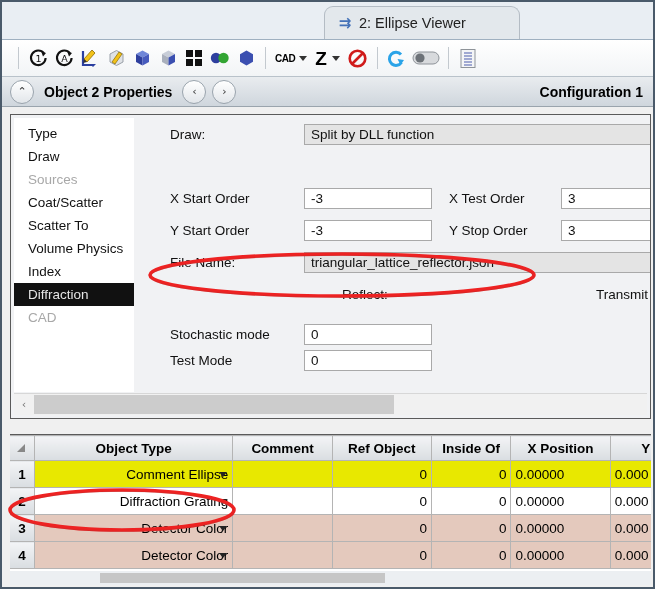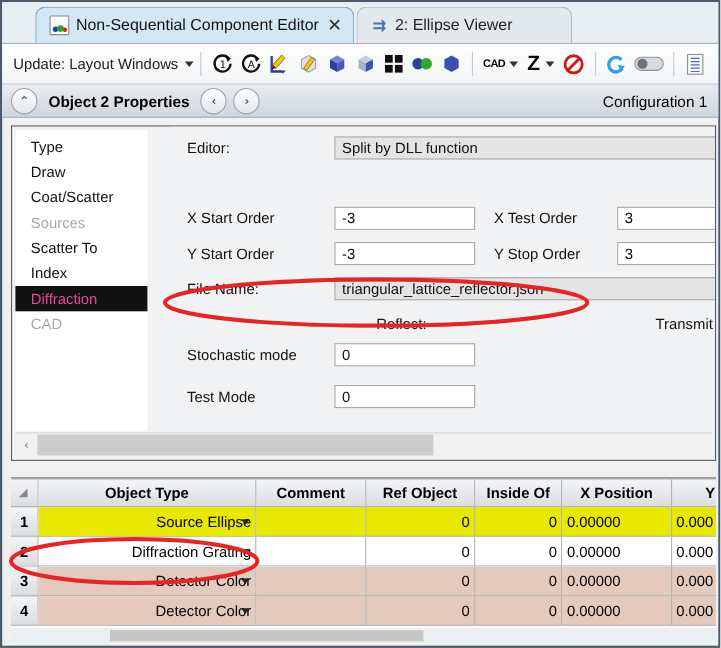--- a/index.html
+++ b/index.html
@@ -114,42 +114,42 @@
   }
   .rbtn {
     width: 22px; height: 22px; border-radius: 50%;
     background: linear-gradient(#ffffff,#e2e6ea);
     border: 1px solid #9aa4ad;
     display:flex; align-items:center; justify-content:center;
     font-size: 11px; color:#333; font-family:"DejaVu Sans",sans-serif;
     flex: 0 0 auto;
   }
   .prophdr-title { font-weight: bold; font-size: 14px; margin: 0 10px; white-space: nowrap;}
-  .prophdr-right { margin-left:auto; font-weight:normal; font-size:14px; white-space:nowrap; padding-right:2px;}
+  .prophdr-right { margin-left:auto; font-weight:bold; font-size:14px; white-space:nowrap; padding-right:2px;}
 
   
   .propbody {
     position: absolute; left: 8px; top: 112px; right: 2px; height: 305px;
     background: #f1f2f4;
     border: 1px solid #5a5a5a;
     box-sizing: border-box;
     overflow: hidden;
   }
   .sidelist {
     position: absolute; left: 3px; top: 3px; width: 120px; bottom: 26px;
     background: #ffffff;
     box-sizing: border-box;
     padding-top: 4px;
   }
   .sli {
     height: 23px; line-height: 23px; padding-left: 14px;
     font-size: 13.5px; color: #111; white-space: nowrap;
   }
   .sli.dim { color: #a8a8a8; }
-  .sli.sel { background: #111111; color: #ec4899; font-weight: normal; }
+  .sli.sel { background: #111111; color: #e5e5e5; font-weight: normal; }
 
   .hscroll {
     position: absolute; left: 3px; right: 3px; bottom: 3px; height: 21px;
     background: #f1f1f1; border-top: 1px solid #d7d7d7;
     display:flex; align-items:center;
   }
   .hscroll-arrow { width: 20px; text-align:center; color:#777; font-size:11px; font-family:"DejaVu Sans",sans-serif;}
   .hscroll-thumb { height:19px; background:#cccccc; width: 360px; }
 
   .fields {
@@ -215,36 +215,27 @@
   
   .anno { position: absolute; pointer-events:none; }
   .anno svg { display:block; overflow: visible; }
 </style>
 </head>
 <body>
 
 <div id="app">
 
   <div class="tabbar">
-    <div class="tab active">
-      <span class="tab-ico doc"></span>
-      <span class="tab-label">Non-Sequential Component Editor</span>
-      <span class="tab-close">✕</span>
-    </div>
     <div class="tab inactive">
       <span class="tab-ico arr gl">⇉</span>
       <span class="tab-label">2: Ellipse Viewer</span>
     </div>
   </div>
 
   <div class="toolbar">
-    <div class="tb-update">
-      <span>Update: Layout Windows</span>
-      <span class="caret"></span>
-    </div>
     <div class="tb-sep"></div>
 
     <div class="tb-ico">
       <svg width="21" height="21" viewBox="0 0 21 21">
           <path d="M16 5.2A7.3 7.3 0 1 0 17.6 10" fill="none" stroke="#111" stroke-width="2.1"></path>
           <path d="M13.2 3.4 L18 5 L15 8.4 Z" fill="#111"></path>
           <text x="10.5" y="14" font-size="9.5" text-anchor="middle" fill="#111" font-family="DejaVu Sans">1</text>
         </svg>
     </div>
     <div class="tb-ico">
@@ -358,32 +349,33 @@
       <span class="gl">›</span>
     </div>
     <div class="prophdr-right">Configuration 1</div>
   </div>
 
   <div class="propbody">
 
     <div class="sidelist">
       <div class="sli">Type</div>
       <div class="sli">Draw</div>
+      <div class="sli dim">Sources</div>
       <div class="sli">Coat/Scatter</div>
-      <div class="sli dim">Sources</div>
       <div class="sli">Scatter To</div>
+      <div class="sli">Volume Physics</div>
       <div class="sli">Index</div>
       <div class="sli sel">Diffraction</div>
       <div class="sli dim">CAD</div>
     </div>
 
     <div class="fields">
 
       <div class="frow" style="top:8px">
-        <span class="flabel" style="position:absolute;left:14px">Editor:</span>
+        <span class="flabel" style="position:absolute;left:14px">Draw:</span>
         <span class="fbox gray" style="position:absolute;left:148px;width:372px">Split by DLL function</span>
       </div>
 
 
       <div class="frow" style="top:72px">
         <span class="flabel" style="position:absolute;left:14px">X Start Order</span>
         <span class="fbox white" style="position:absolute;left:148px;width:128px">-3</span>
         <span class="flabel" style="position:absolute;left:293px">X Test Order</span>
         <span class="fbox white" style="position:absolute;left:405px;width:128px">3</span>
       </div>
@@ -398,21 +390,21 @@
       <div class="frow" style="top:136px">
         <span class="flabel" style="position:absolute;left:14px">File Name:</span>
         <span class="fbox gray" style="position:absolute;left:148px;width:372px">triangular_lattice_reflector.json</span>
       </div>
 
       <div class="frow" style="top:166px;height:26px">
         <span class="flabel" style="position:absolute;left:186px">Reflect:</span>
         <span class="flabel" style="position:absolute;left:440px">Transmit</span>
       </div>
 
-      <div class="frow" style="top:196px">
+      <div class="frow" style="top:208px">
         <span class="flabel" style="position:absolute;left:14px">Stochastic mode</span>
         <span class="fbox white" style="position:absolute;left:148px;width:128px">0</span>
       </div>
 
       <div class="frow" style="top:234px">
         <span class="flabel" style="position:absolute;left:14px">Test Mode</span>
         <span class="fbox white" style="position:absolute;left:148px;width:128px">0</span>
       </div>
 
     </div>
@@ -446,21 +438,21 @@
           <th>Comment</th>
           <th>Ref Object</th>
           <th>Inside Of</th>
           <th>X Position</th>
           <th>Y Pos</th>
         </tr>
       </thead>
       <tbody>
         <tr class="r-yellow">
           <td class="rownum">1</td>
-          <td class="objtype"><span>Source Ellipse</span><span class="dd"></span></td>
+          <td class="objtype"><span>Comment Ellipse</span><span class="dd"></span></td>
           <td></td>
           <td class="num">0</td>
           <td class="num">0</td>
           <td>0.00000</td>
           <td>0.000</td>
         </tr>
         <tr class="r-white">
           <td class="rownum">2</td>
           <td class="objtype"><span>Diffraction Grating</span><span class="dd"></span></td>
           <td></td>

